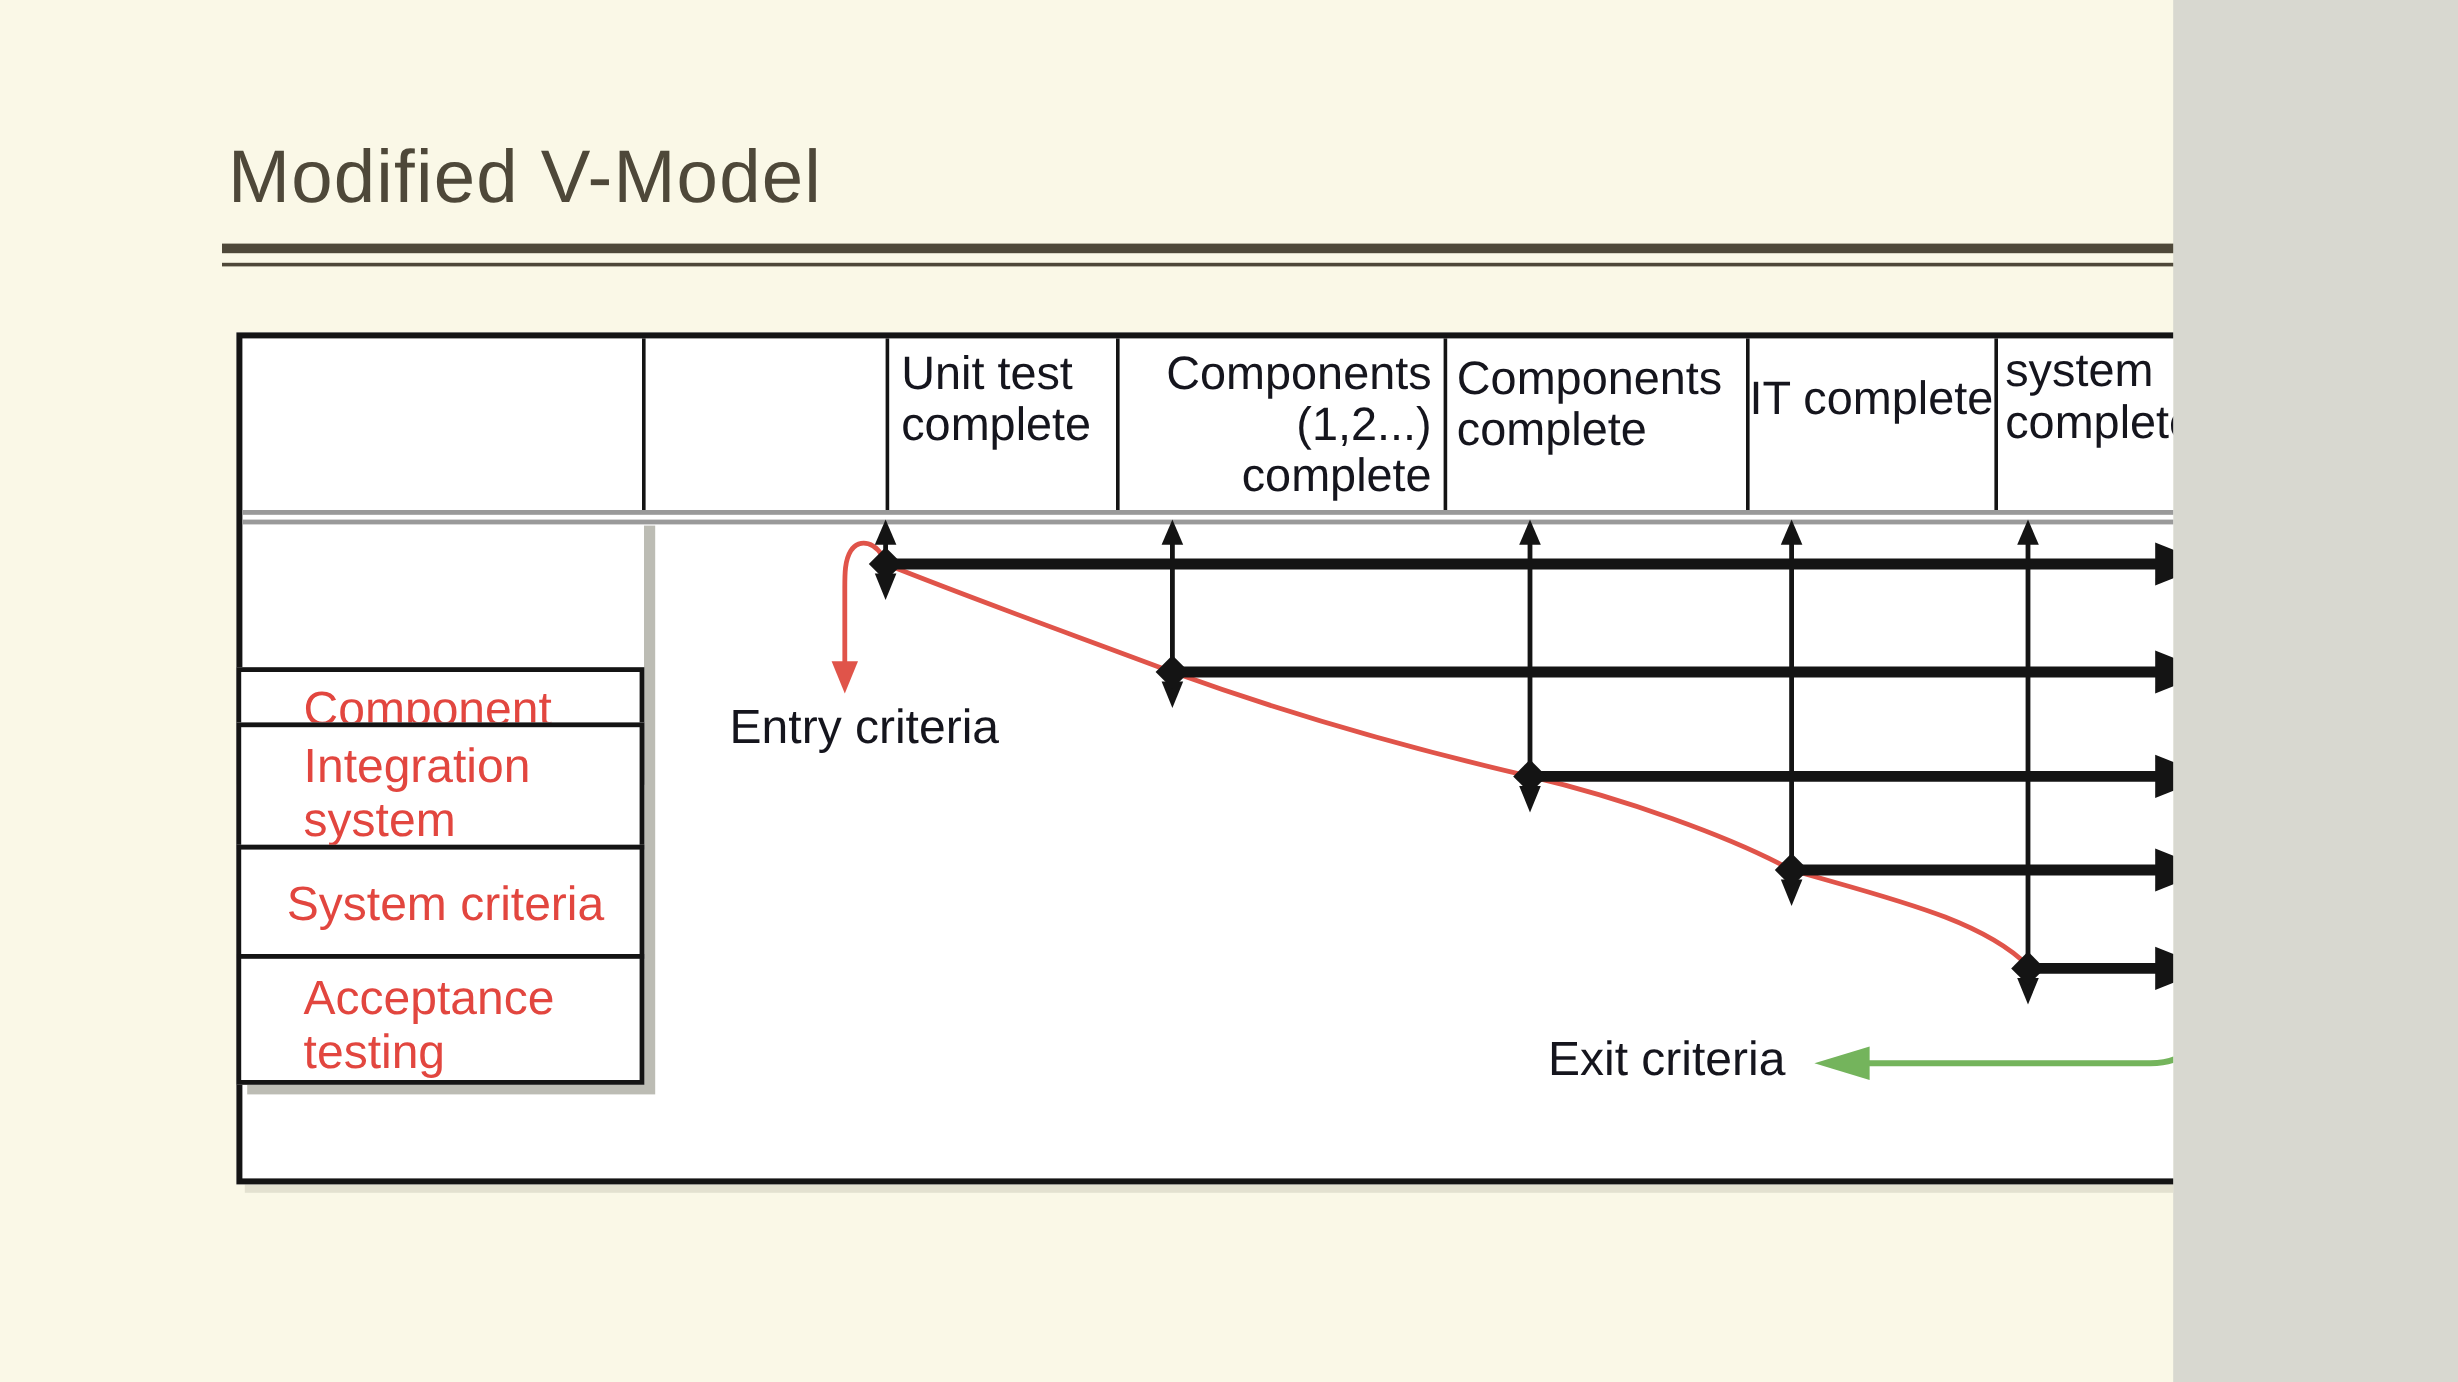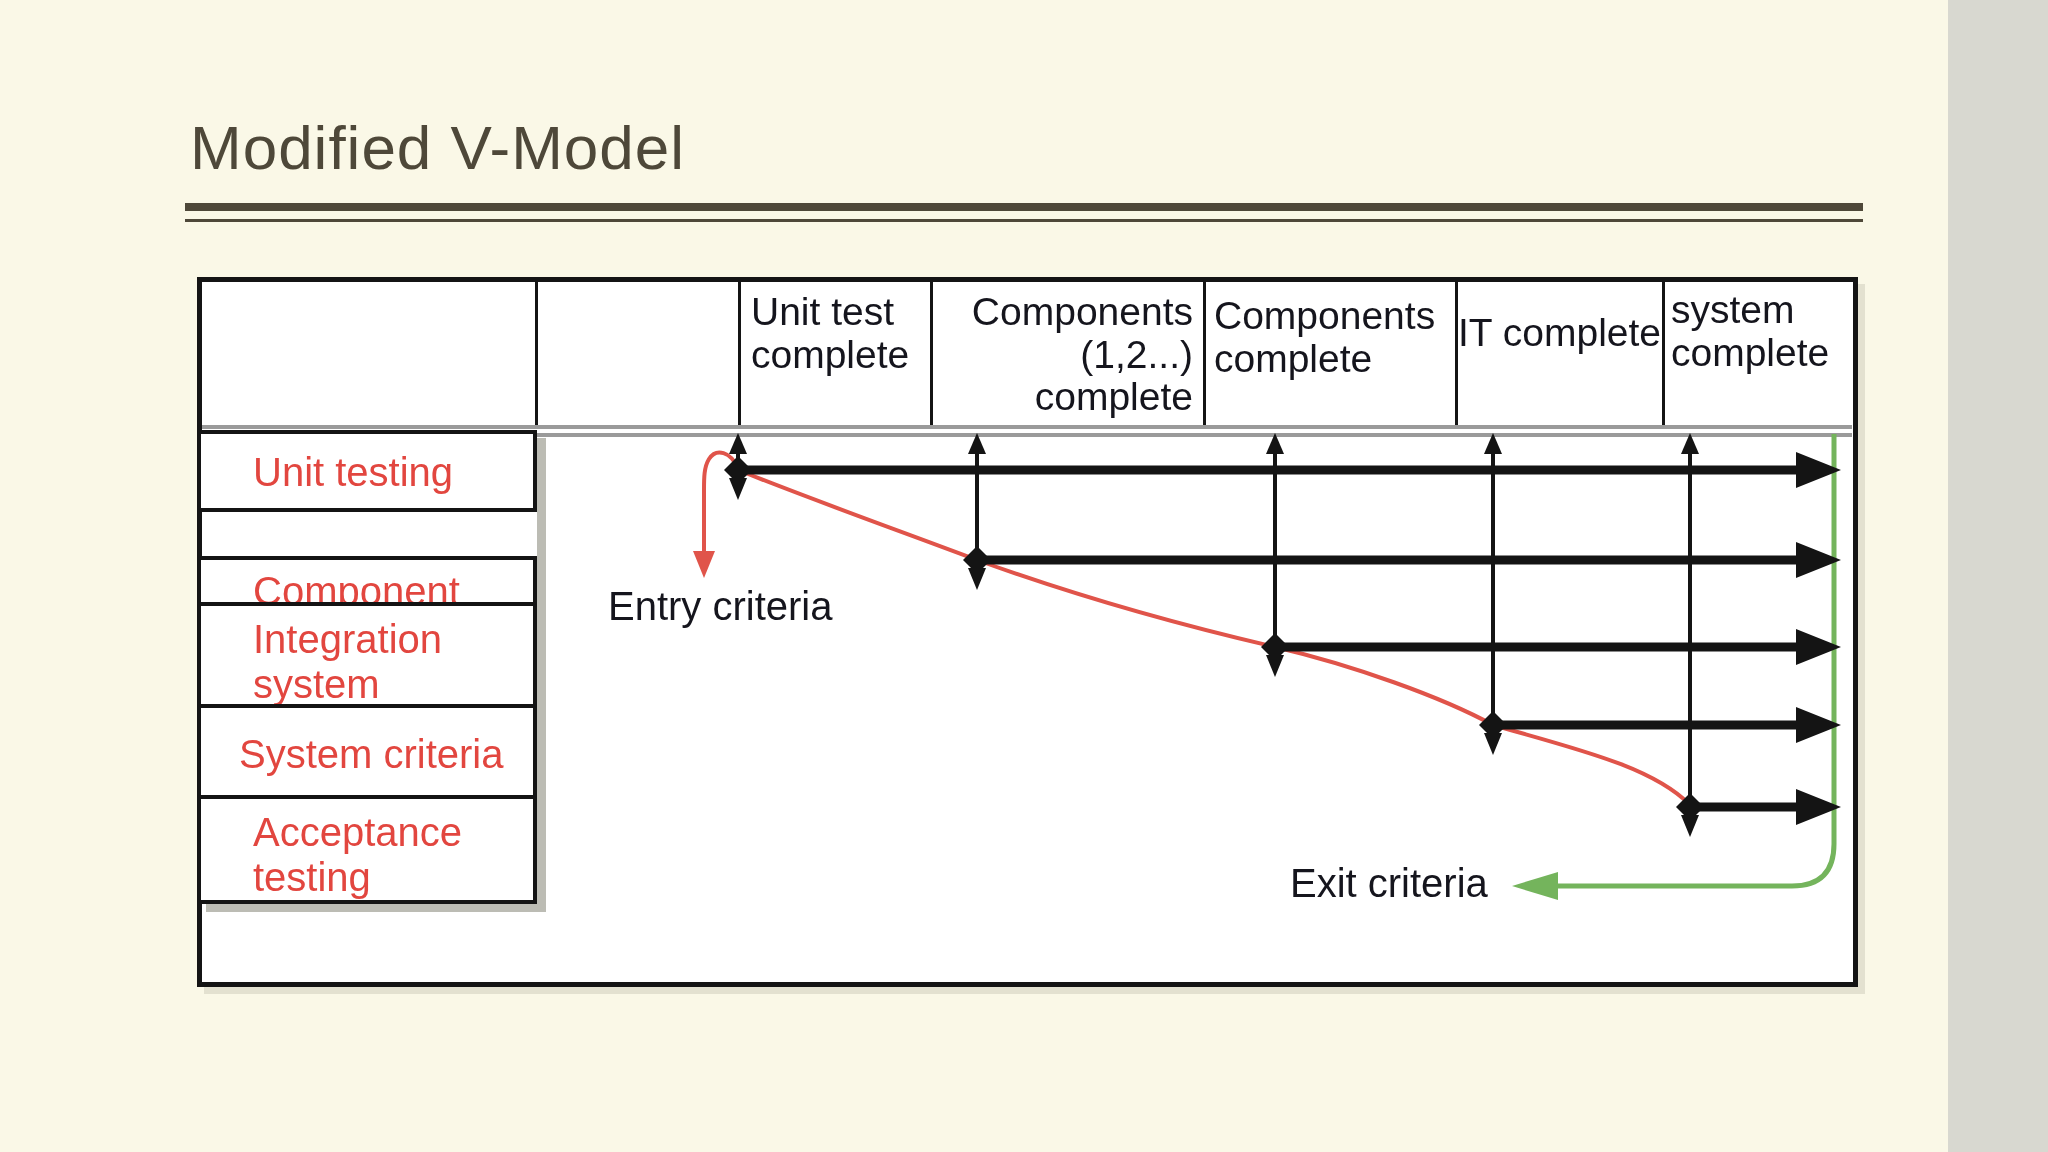--- a/index.html
+++ b/index.html
@@ -1,17 +1,17 @@
 <!DOCTYPE html>
 <html><head>
 <meta charset="utf-8">
 <style>
   html,body{margin:0;padding:0;background:#d8d8d0;}
   #slide{
-    position:relative;width:1948px;height:1152px;overflow:hidden;
+    position:relative;width:1811px;height:1152px;overflow:hidden;
     background:#faf8e7;
     font-family:"Liberation Sans","DejaVu Sans",sans-serif;
     -webkit-font-smoothing:antialiased;
   }
   .abs{position:absolute;}
 
   
   #title{
     left:190px;top:112px;
     font-size:62px;font-weight:400;color:#4e4839;letter-spacing:1px;
@@ -86,21 +86,20 @@
   <div id="groove-1" class="abs groove"></div>
   <div id="groove-2" class="abs groove"></div>
 
   <div class="abs hcell" style="left:751px;width:172px;">Unit test complete</div>
   <div class="abs hcell" style="left:941px;width:252px;text-align:right;">Components (1,2...) complete</div>
   <div class="abs hcell" style="left:1214px;top:295px;width:236px;">Components complete</div>
   <div class="abs hcell" style="left:1458px;top:312px;width:205px;">IT complete</div>
   <div class="abs hcell" style="left:1671px;top:289px;width:182px;">system complete</div>
 
   <div id="phase-col" class="abs">
-    <div id="pcell-0" class="pcell">Unit testing</div>
     <div id="pcell-1" class="pcell">Component testing</div>
     <div id="pcell-2" class="pcell">Integration system</div>
     <div id="pcell-3" class="pcell">System criteria</div>
     <div id="pcell-4" class="pcell">Acceptance testing</div>
   </div>
 
   <div id="entry-label" class="abs annot">Entry criteria</div>
   <div id="exit-label" class="abs annot">Exit criteria</div>
 
   <svg id="diagram-svg" class="abs" viewBox="0 0 2048 1152">

